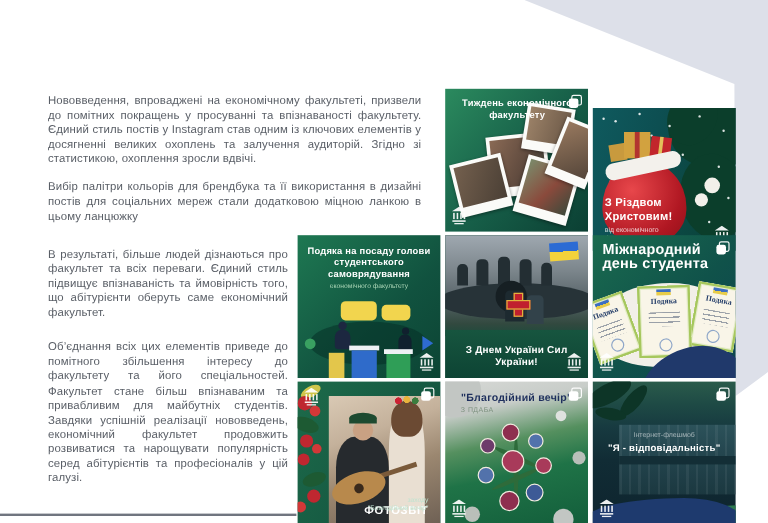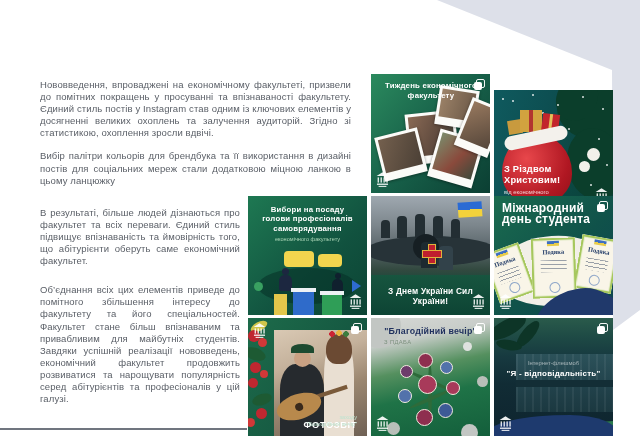--- a/index.html
+++ b/index.html
@@ -242,21 +242,21 @@
           <rect x="7" y="8" width="2" height="8"></rect>
           <rect x="11.5" y="8" width="2" height="8"></rect>
           <rect x="16" y="8" width="2" height="8"></rect>
           <rect x="1.5" y="17.5" width="17" height="2"></rect>
           <rect x="4" y="21" width="12" height="1.6"></rect>
         </g>
       </svg>
   </div>
 
   <div class="tile t3">
-    <div class="pt t3-title">Вибори на посаду голови професіоналів самоврядування</div>
+    <div class="pt t3-title">Подяка на посаду голови студентського самоврядування</div>
     <div class="t3-sub">економічного факультету</div>
     <span class="platform"></span>
     <span class="bub bub1"></span>
     <span class="bub bub2"></span>
     <span class="fig head1"></span>
     <span class="fig body1"></span>
     <span class="fig head2"></span>
     <span class="fig body2"></span>
     <span class="pod pod-y"></span>
     <span class="pod cap-b"></span>

